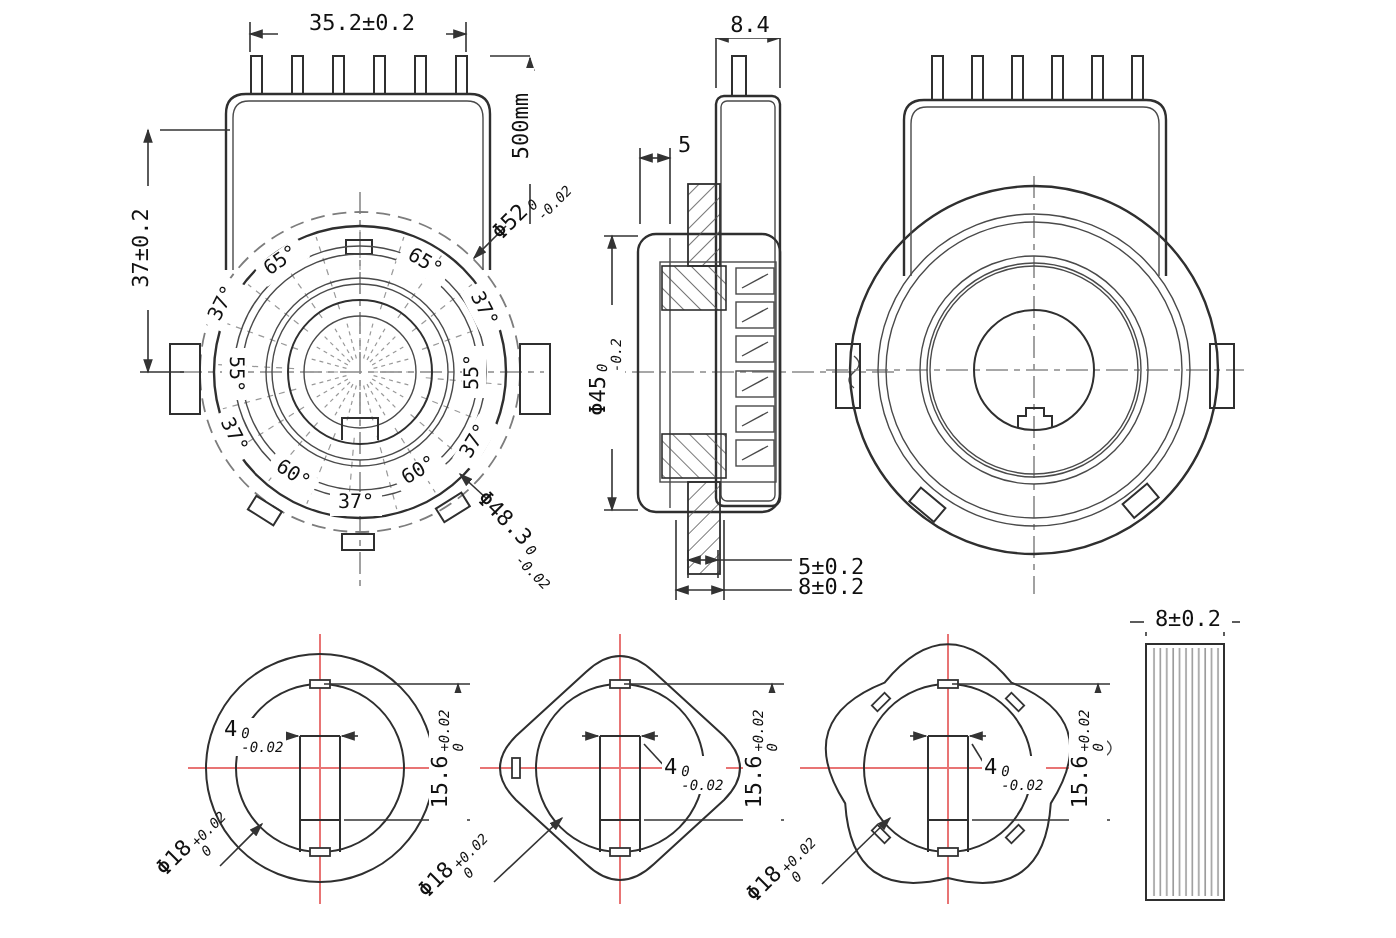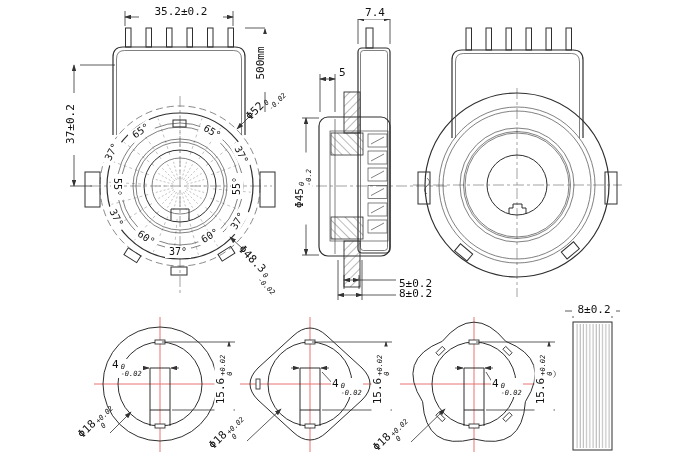--- a/index.html
+++ b/index.html
@@ -310,21 +310,21 @@
 <div class="lbl ang" style="left:99px;top:146px;transform:rotate(-63deg);">37°</div>
 <div class="lbl ang" style="left:228px;top:149px;transform:rotate(63deg);">37°</div>
 <div class="lbl ang" style="left:104px;top:181px;transform:rotate(90deg);">55°</div>
 <div class="lbl ang" style="left:224px;top:180px;transform:rotate(-90deg);">55°</div>
 <div class="lbl ang" style="left:103px;top:212px;transform:rotate(63deg);">37°</div>
 <div class="lbl ang" style="left:225px;top:215px;transform:rotate(-59deg);">37°</div>
 <div class="lbl ang" style="left:133px;top:232px;transform:rotate(33deg);">60°</div>
 <div class="lbl ang" style="left:197px;top:230px;transform:rotate(-31deg);">60°</div>
 <div class="lbl ang" style="left:165px;top:246px;">37°</div>
 
-<div class="lbl ctr" style="left:354px;top:7px;width:40px;">7.4</div>
+<div class="lbl ctr" style="left:354px;top:7px;width:40px;">8.4</div>
 <div class="lbl" style="left:338px;top:67px;">5</div>
 <div class="lbl ctr rot90" style="left:267px;top:179px;width:70px;"><span>Φ45</span><span class="tol">
         <i>0</i>
         <i>-0.2</i>
       </span></div>
 <div class="lbl" style="left:398px;top:278px;">5±0.2</div>
 <div class="lbl" style="left:398px;top:288px;">8±0.2</div>
 
 <div class="lbl" style="left:111px;top:359px;"><span>4</span><span class="tol">
         <i>0</i>

